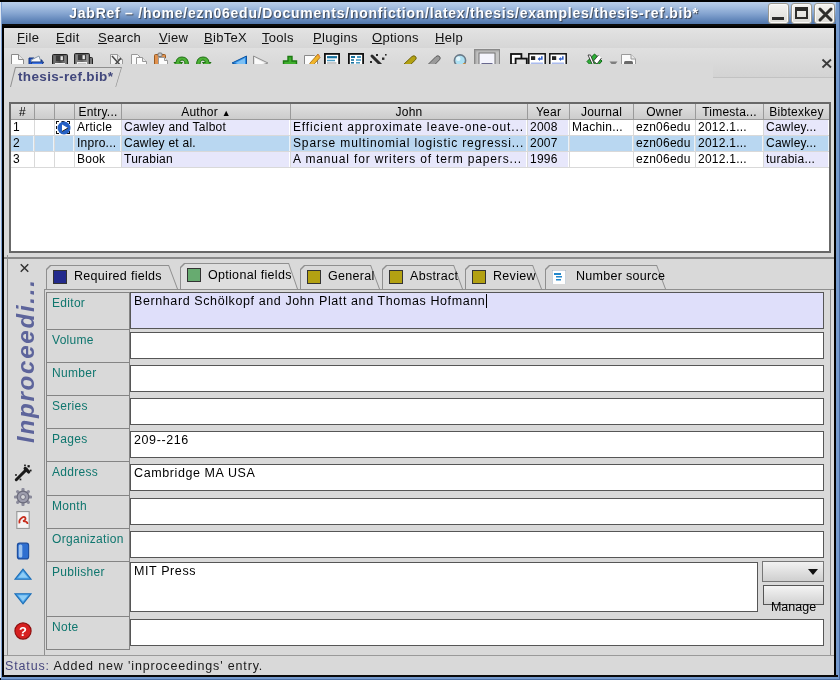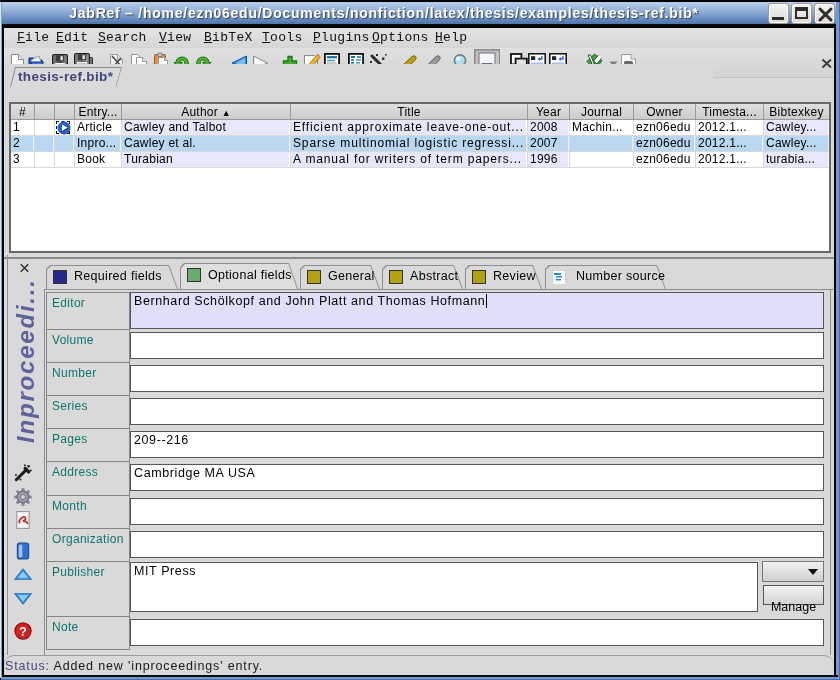--- a/index.html
+++ b/index.html
@@ -27,21 +27,21 @@
 #btn-min { left:768px; } #btn-max { left:791px; } #btn-close { left:814px; }
 #btn-min i { position:absolute; left:3px; right:4px; bottom:3px; height:3px; background:#2e2d2b; }
 #btn-max i { position:absolute; left:3px; right:3px; top:3px; bottom:4px; border:2px solid #2e2d2b; border-top-width:4px; }
 #btn-close svg { position:absolute; left:1px; top:1px; }
 
 
 #main { left:4px; top:28px; width:830px; height:647px; background:#d9d9d9; }
 
 
 #menubar { left:0; top:0; width:830px; height:20px; background:linear-gradient(#e3e3e3,#d6d6d6);
-  font-size:13px; color:#111; letter-spacing:0.3px;font-family:Liberation Mono, monospace; }
+  font-size:13px; color:#111; letter-spacing:0.3px; }
 #menubar span { position:absolute; top:2px; }
 
 
 #toolbar { left:0; top:20px; width:830px; height:30px; background:linear-gradient(#e0e0e0,#d3d3d3); border-bottom:1px solid #c2c2c2; }
 #toolbar svg, #toolbar .ticon { position:absolute; }
 
 
 #tabrow { left:0; top:36px; width:709px; height:23px; background:#d9d9d9;font-weight:bold; }
 #filetab { position:absolute; left:6px; top:3px; width:112px; height:20px; }
 #filetab .bg1 { position:absolute; inset:0; background:#8f8f8f;
@@ -84,21 +84,21 @@
 
 
 #editor { left:40px; top:36px; width:790px; height:366px; border-top:1px solid #8f8f8f; }
 .flabel { position:absolute; left:2px; width:84px; background:#d9d9d9; border:1px solid #848484;
   font-size:12px; color:#0f766e; padding:3px 0 0 5px; letter-spacing:0.3px; }
 .ffield { position:absolute; left:86px; background:#fff; border:1px solid #565656;
   font-size:12.5px; color:#000; padding:1px 0 0 3px; white-space:nowrap; overflow:hidden; letter-spacing:0.6px; }
 
 
 #statusbar { left:0; top:402px; width:830px; height:20px; border-top:1px solid #9a9a9a;
-  background:#d9d9d9; font-size:12.5px; color:#1a1a1a; padding:3px 0 0 1px; letter-spacing:0.85px;border-radius:10px; }
+  background:#d9d9d9; font-size:12.5px; color:#1a1a1a; padding:3px 0 0 1px; letter-spacing:0.85px; }
 </style>
 </head>
 <body>
 <div class="abs" id="edgeL1"></div>
 <div class="abs" id="edgeL2"></div>
 <div class="abs" id="edgeR2"></div>
 <div class="abs" id="edgeR1"></div>
 <div class="abs" id="edgeB2"></div>
 <div class="abs" id="edgeB1"></div>
 <div class="abs" id="edgeB3"></div>
@@ -310,21 +310,21 @@
         <div class="bg2"></div>
         <div class="txt">thesis-ref.bib*</div>
       </div>
   </div>
   <div class="abs" id="tablewrap">
     <div class="th" style="left:0;width:24px">#</div>
     <div class="th" style="left:24px;width:20px"></div>
     <div class="th" style="left:44px;width:20px"></div>
     <div class="th" style="left:64px;width:47px">Entry...</div>
     <div class="th" style="left:111px;width:169px">Author <span style="font-size:9px">▲</span></div>
-    <div class="th" style="left:280px;width:237px">Title</div>
+    <div class="th" style="left:280px;width:237px">John</div>
     <div class="th" style="left:517px;width:42px">Year</div>
     <div class="th" style="left:559px;width:64px">Journal</div>
     <div class="th" style="left:623px;width:62px">Owner</div>
     <div class="th" style="left:685px;width:68px">Timesta...</div>
     <div class="th" style="left:753px;width:65px;border-right:none">Bibtexkey</div>
 
     <div class="td" style="left:0;top:16px;width:24px">1</div>
     <div class="td" style="left:24px;top:16px;width:20px"></div>
     <div class="td" style="left:44px;top:16px;width:20px;padding:0">
         <span style="position:absolute;left:1px;top:1px;width:14px;height:13px;border:1px dashed #111"></span>

